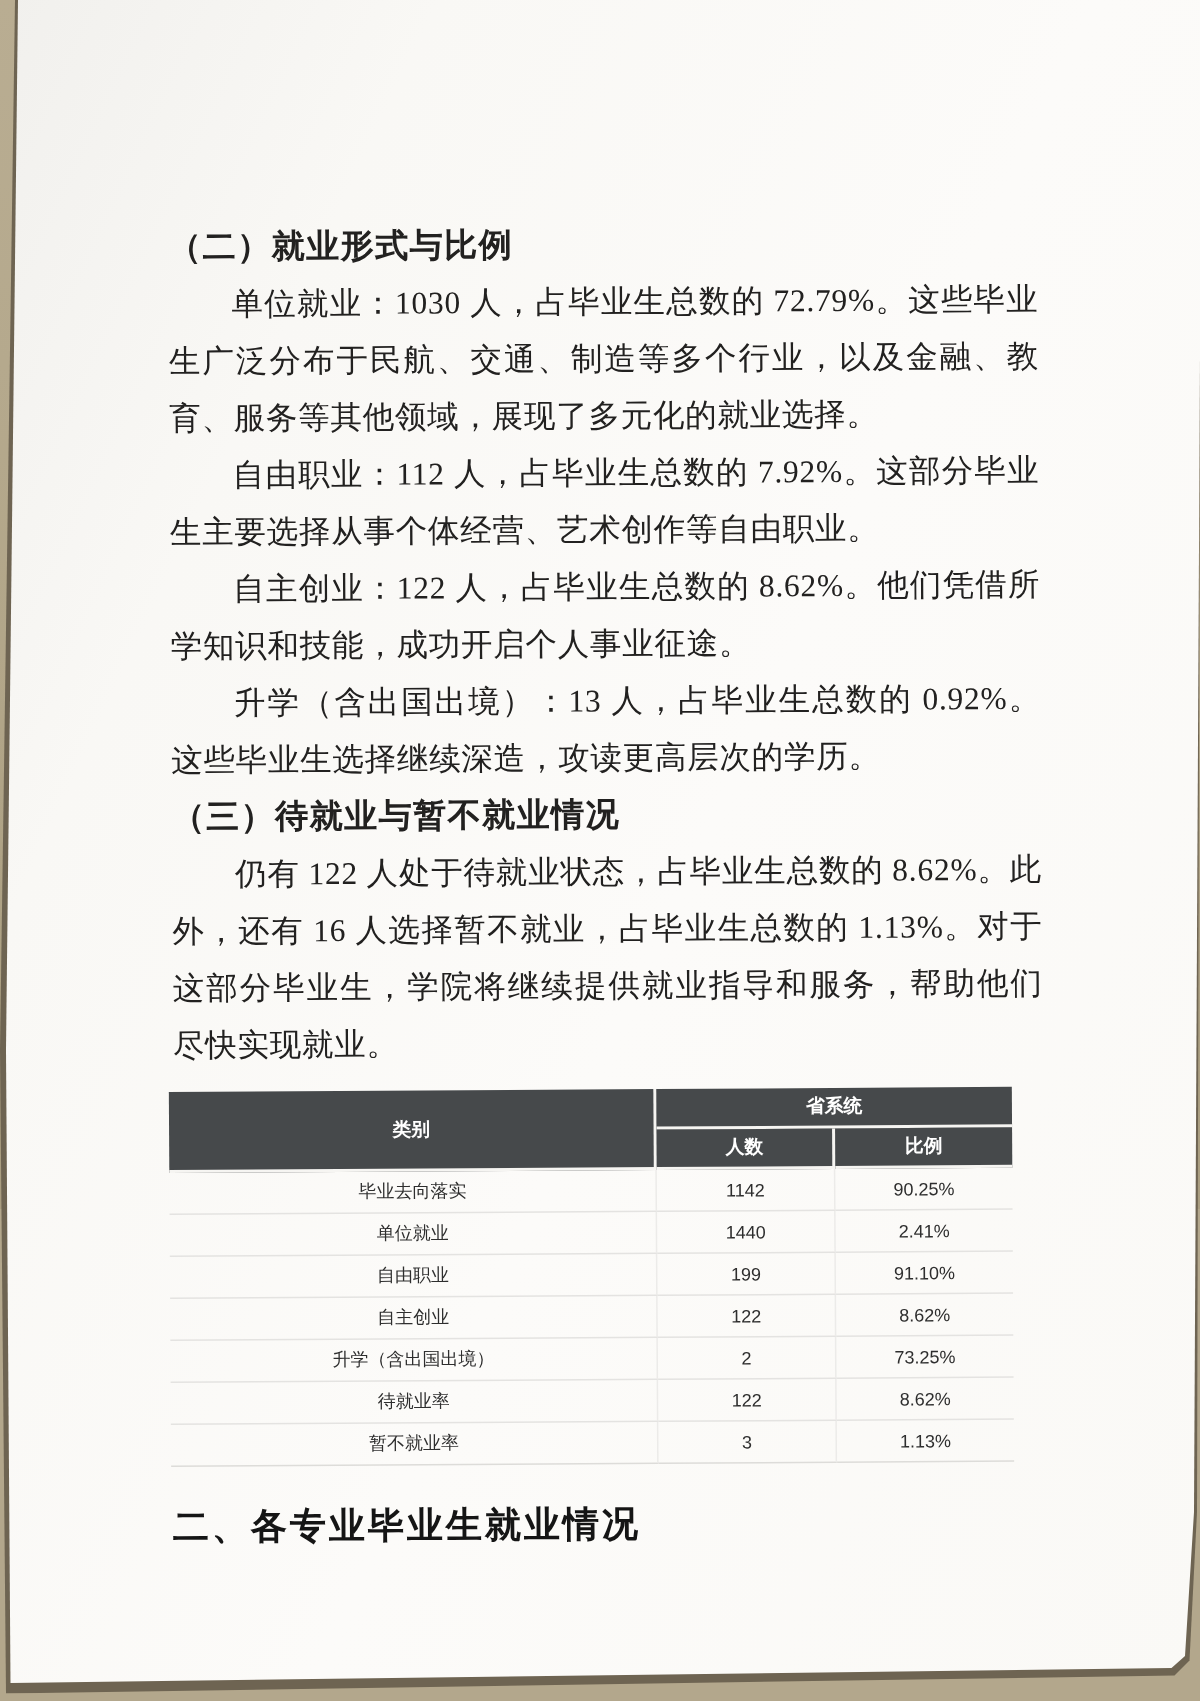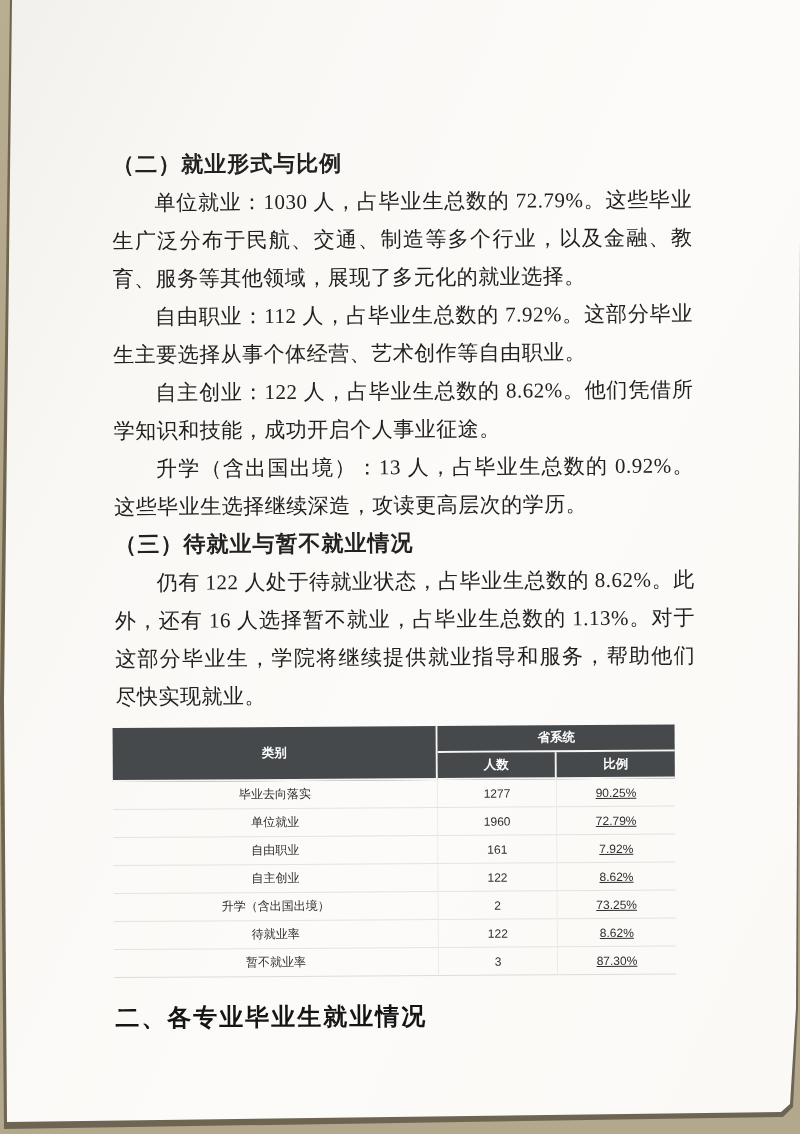--- a/index.html
+++ b/index.html
@@ -80,21 +80,21 @@
     border-bottom: 2px solid #f6f5f2;
   }
   .stats-table thead th:last-child { border-right: none; }
   .stats-table tbody td {
     text-align: center;
     padding: 5px 0;
     border-bottom: 1px solid #e4e3e1;
     border-right: 1px solid #ecebe9;
     background: transparent;
   }
-  .stats-table tbody td:last-child { border-right: none; text-decoration: underline; }
+  .stats-table tbody td:last-child { border-right: none; }
   .stats-table tbody tr:last-child td { border-bottom: 1px solid #dddcd9; }
   .h-sans {
     font-family: "Liberation Sans", "DejaVu Sans", sans-serif;
     font-size: 24px;
     font-weight: bold;
     color: #151515;
     margin: 24px 0 0 -2px;
     letter-spacing: 2px;
   }
 </style>
@@ -127,52 +127,52 @@
             <th colspan="2">省系统</th>
           </tr>
           <tr>
             <th>人数</th>
             <th>比例</th>
           </tr>
         </thead>
         <tbody>
           <tr>
             <td>毕业去向落实</td>
-            <td>1277</td>
+            <td>1142</td>
             <td>90.25%</td>
           </tr>
           <tr>
             <td>单位就业</td>
-            <td>1960</td>
-            <td>72.79%</td>
+            <td>1440</td>
+            <td>2.41%</td>
           </tr>
           <tr>
             <td>自由职业</td>
-            <td>161</td>
-            <td>7.92%</td>
+            <td>199</td>
+            <td>91.10%</td>
           </tr>
           <tr>
             <td>自主创业</td>
             <td>122</td>
             <td>8.62%</td>
           </tr>
           <tr>
             <td>升学（含出国出境）</td>
             <td>2</td>
             <td>73.25%</td>
           </tr>
           <tr>
             <td>待就业率</td>
             <td>122</td>
             <td>8.62%</td>
           </tr>
           <tr>
             <td>暂不就业率</td>
             <td>3</td>
-            <td>87.30%</td>
+            <td>1.13%</td>
           </tr>
         </tbody>
       </table>
 
       <h1 class="h-sans">二、各专业毕业生就业情况</h1>
 
     </div>
   </div>
 </div>
 

